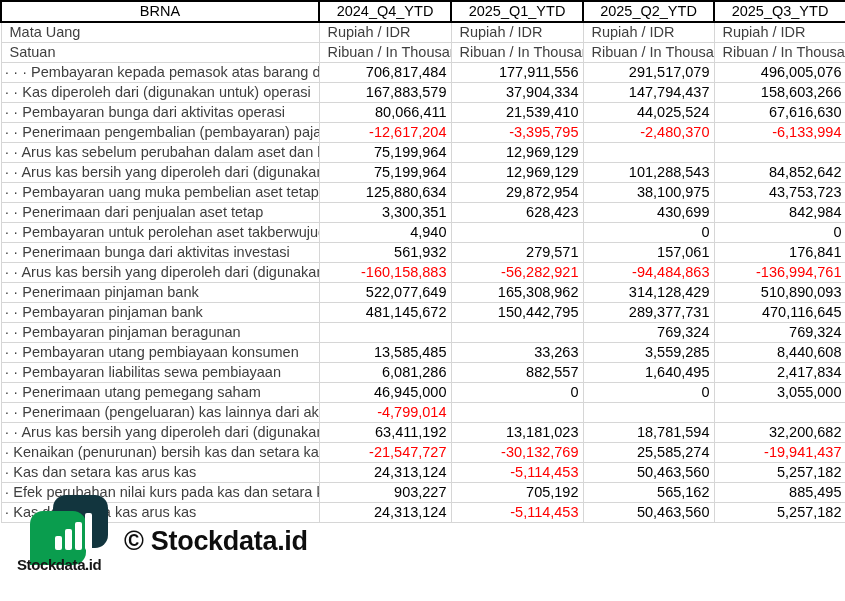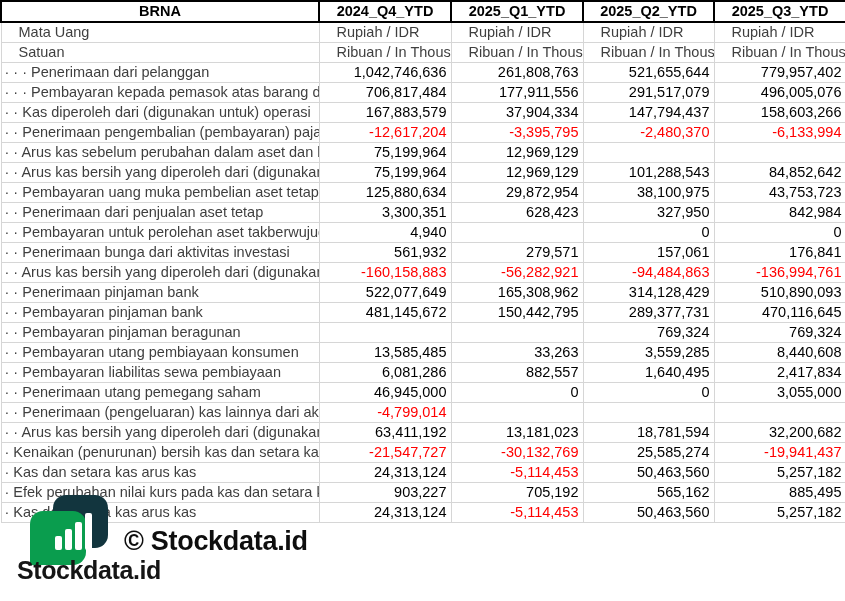--- a/index.html
+++ b/index.html
@@ -12,31 +12,31 @@
   col.c0{width:318px;}
   col.c1{width:132px;}
   col.c2{width:132px;}
   col.c3{width:131px;}
   col.c4{width:132px;}
   td,th{
     height:19px;padding:0 4px;font-size:14.5px;line-height:19px;
     overflow:hidden;white-space:nowrap;border:1px solid #d6d6d6;
   }
   thead th{
-    height:19px;border:2px solid #000;font-weight:bold;text-align:center;
+    height:19px;border:2px solid #000;font-weight:normal;text-align:center;
     color:#000;font-size:14.5px;
   }
   td.label{color:var(--label,#3f3f3f);text-align:left;padding-left:3px;}
-  td.meta{color:var(--label,#3f3f3f);text-align:left;padding-left:17px;}
+  td.meta{color:var(--label,#3f3f3f);text-align:left;padding-left:8px;}
   td.num{color:var(--num,#000);text-align:right;font-size:14.5px;}
   td.neg{color:var(--neg,#ff0000);}
   
   .wm-logo{position:absolute;left:30px;top:495px;width:78px;height:70px;pointer-events:none;}
   .wm-logo-text{
-    position:absolute;left:17px;top:556px;font-size:25px;font-weight:bold;
+    position:absolute;left:17px;top:556px;font-size:15px;font-weight:bold;
     color:#151515;letter-spacing:-0.4px;pointer-events:none;
   }
   .wm-copy{
     position:absolute;left:124px;top:526px;font-size:27px;font-weight:bold;
     color:#0e0e0e;letter-spacing:-0.3px;text-shadow:0 0 2px rgba(255,255,255,.7);
     pointer-events:none;
   }
 </style>
 </head>
 <body>
@@ -70,41 +70,41 @@
       <tr>
         <td class="meta">Satuan</td>
         <td class="meta">Ribuan / In Thousands</td>
         <td class="meta">Ribuan / In Thousands</td>
         <td class="meta">Ribuan / In Thousands</td>
         <td class="meta">Ribuan / In Thousands</td>
       </tr>
     </tbody>
     <tbody id="table-body">
         <tr>
-          <td class="label">· · · Penerimaan dari pelanggan</td>
-          <td class="num">1,042,746,636</td>
-          <td class="num">261,808,763</td>
-          <td class="num">521,655,644</td>
-          <td class="num">779,957,402</td>
-        </tr>
-        <tr>
           <td class="label">· · · Pembayaran kepada pemasok atas barang dan jasa</td>
           <td class="num">706,817,484</td>
           <td class="num">177,911,556</td>
           <td class="num">291,517,079</td>
           <td class="num">496,005,076</td>
         </tr>
         <tr>
           <td class="label">· · Kas diperoleh dari (digunakan untuk) operasi</td>
           <td class="num">167,883,579</td>
           <td class="num">37,904,334</td>
           <td class="num">147,794,437</td>
           <td class="num">158,603,266</td>
         </tr>
         <tr>
+          <td class="label">· · Pembayaran bunga dari aktivitas operasi</td>
+          <td class="num">80,066,411</td>
+          <td class="num">21,539,410</td>
+          <td class="num">44,025,524</td>
+          <td class="num">67,616,630</td>
+        </tr>
+        <tr>
           <td class="label">· · Penerimaan pengembalian (pembayaran) pajak penghasilan</td>
           <td class="num neg">-12,617,204</td>
           <td class="num neg">-3,395,795</td>
           <td class="num neg">-2,480,370</td>
           <td class="num neg">-6,133,994</td>
         </tr>
         <tr>
           <td class="label">· · Arus kas sebelum perubahan dalam aset dan liabilitas operasi</td>
           <td class="num">75,199,964</td>
           <td class="num">12,969,129</td>
@@ -122,21 +122,21 @@
           <td class="label">· · Pembayaran uang muka pembelian aset tetap</td>
           <td class="num">125,880,634</td>
           <td class="num">29,872,954</td>
           <td class="num">38,100,975</td>
           <td class="num">43,753,723</td>
         </tr>
         <tr>
           <td class="label">· · Penerimaan dari penjualan aset tetap</td>
           <td class="num">3,300,351</td>
           <td class="num">628,423</td>
-          <td class="num">327,950</td>
+          <td class="num">430,699</td>
           <td class="num">842,984</td>
         </tr>
         <tr>
           <td class="label">· · Pembayaran untuk perolehan aset takberwujud</td>
           <td class="num">4,940</td>
           <td class="num"></td>
           <td class="num">0</td>
           <td class="num">0</td>
         </tr>
         <tr>

